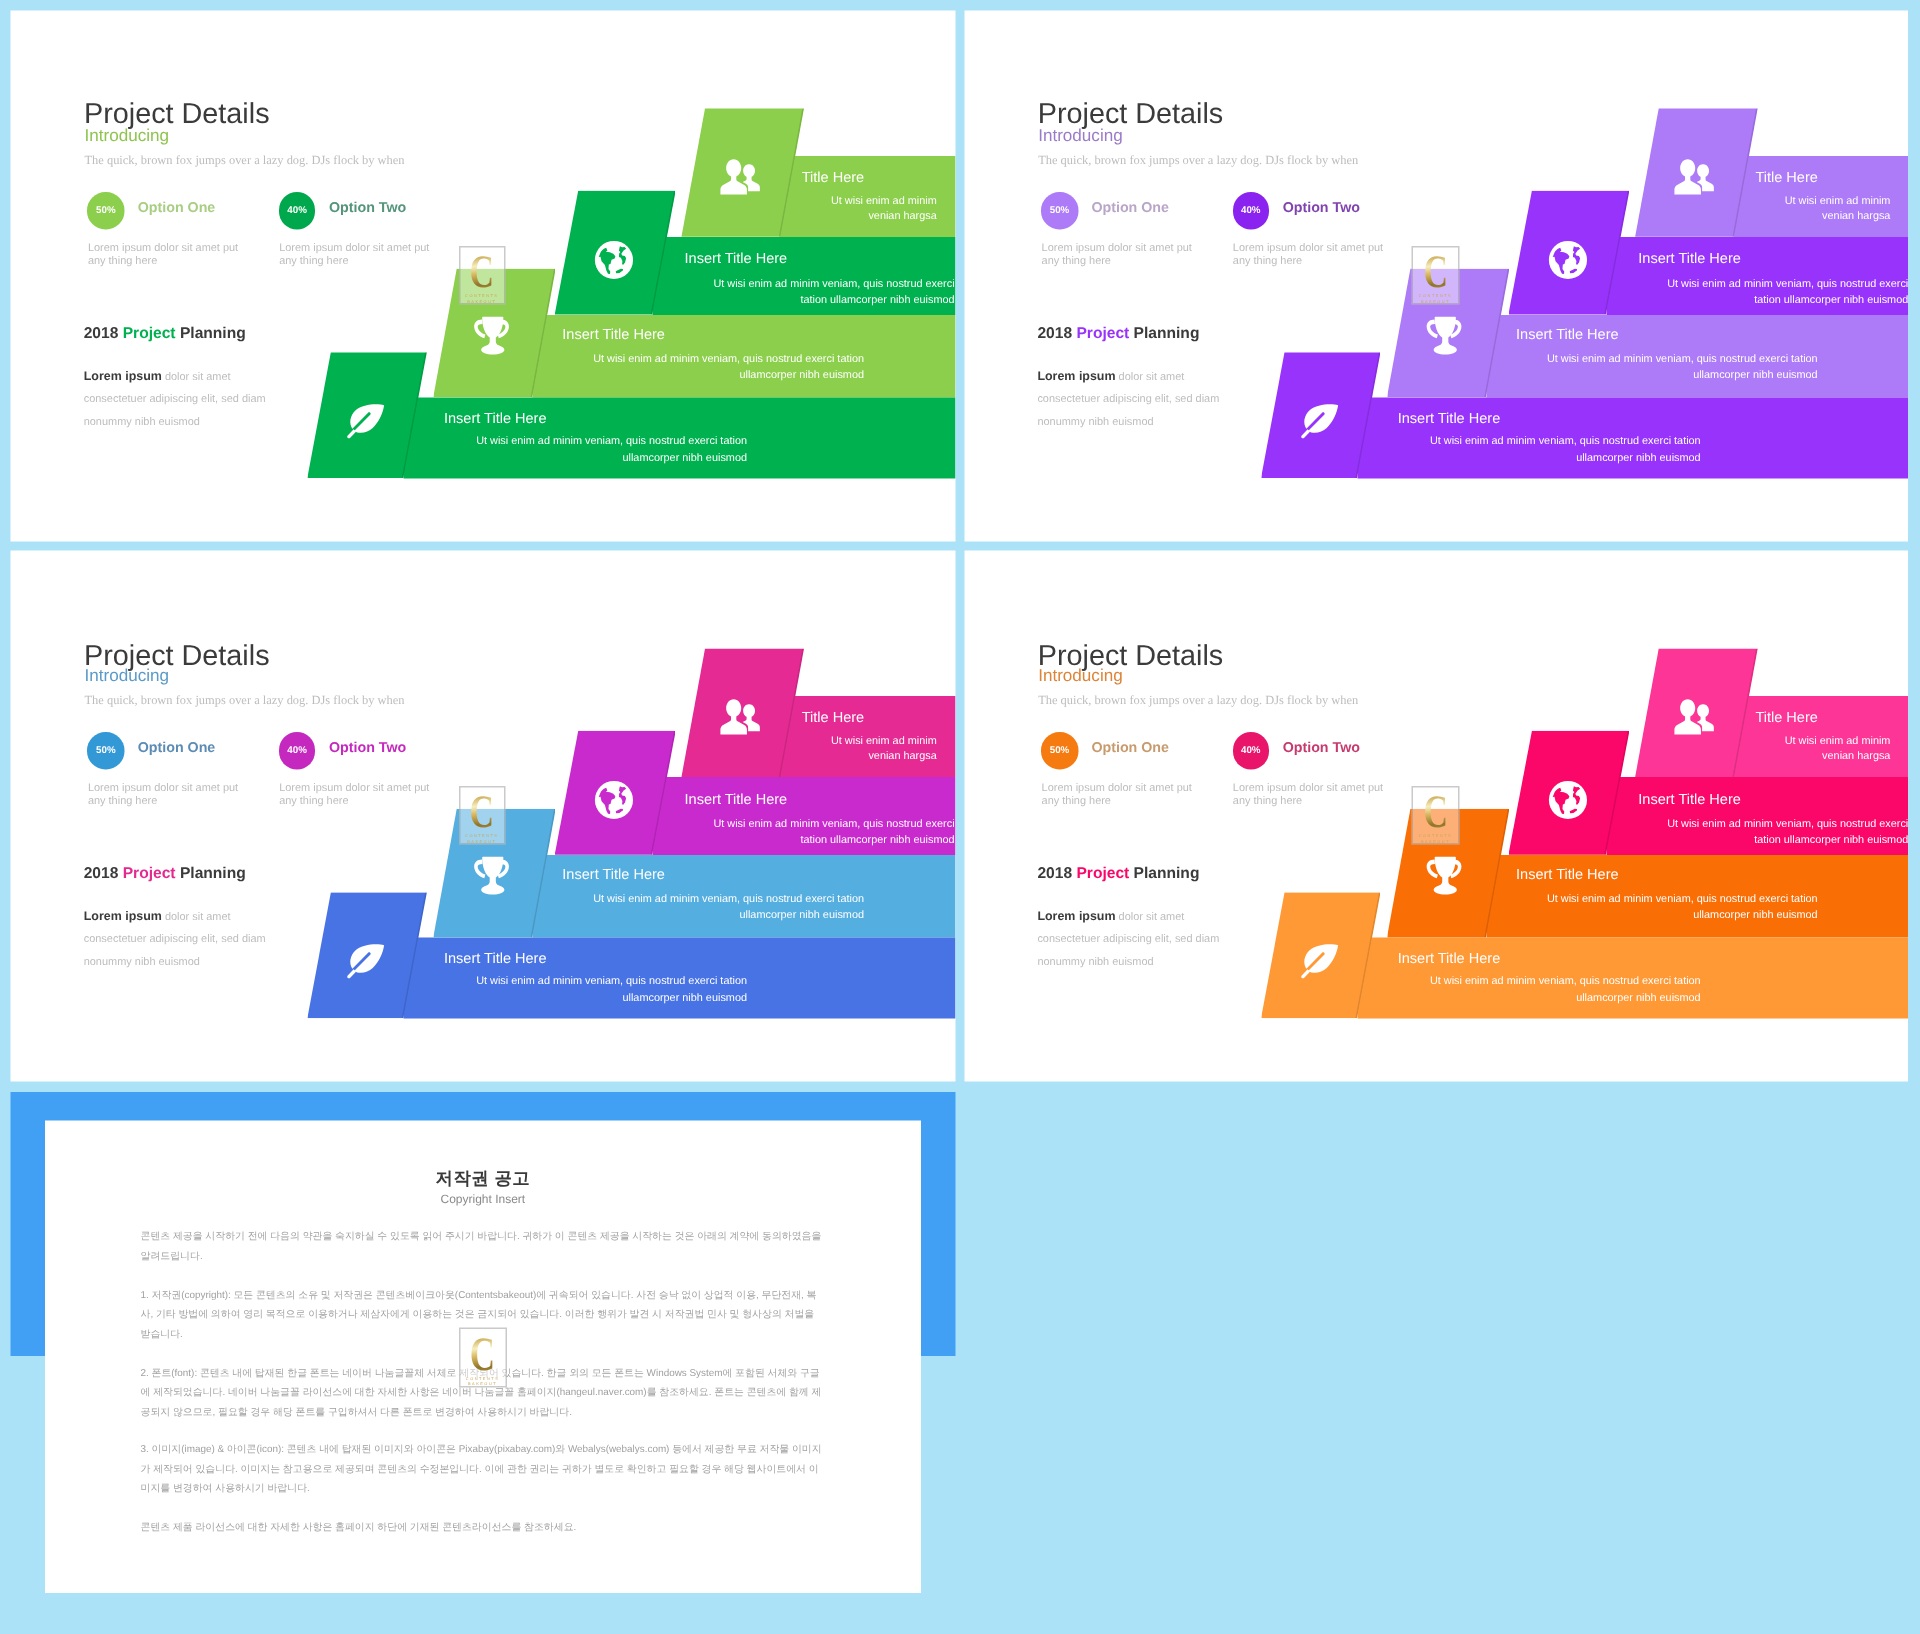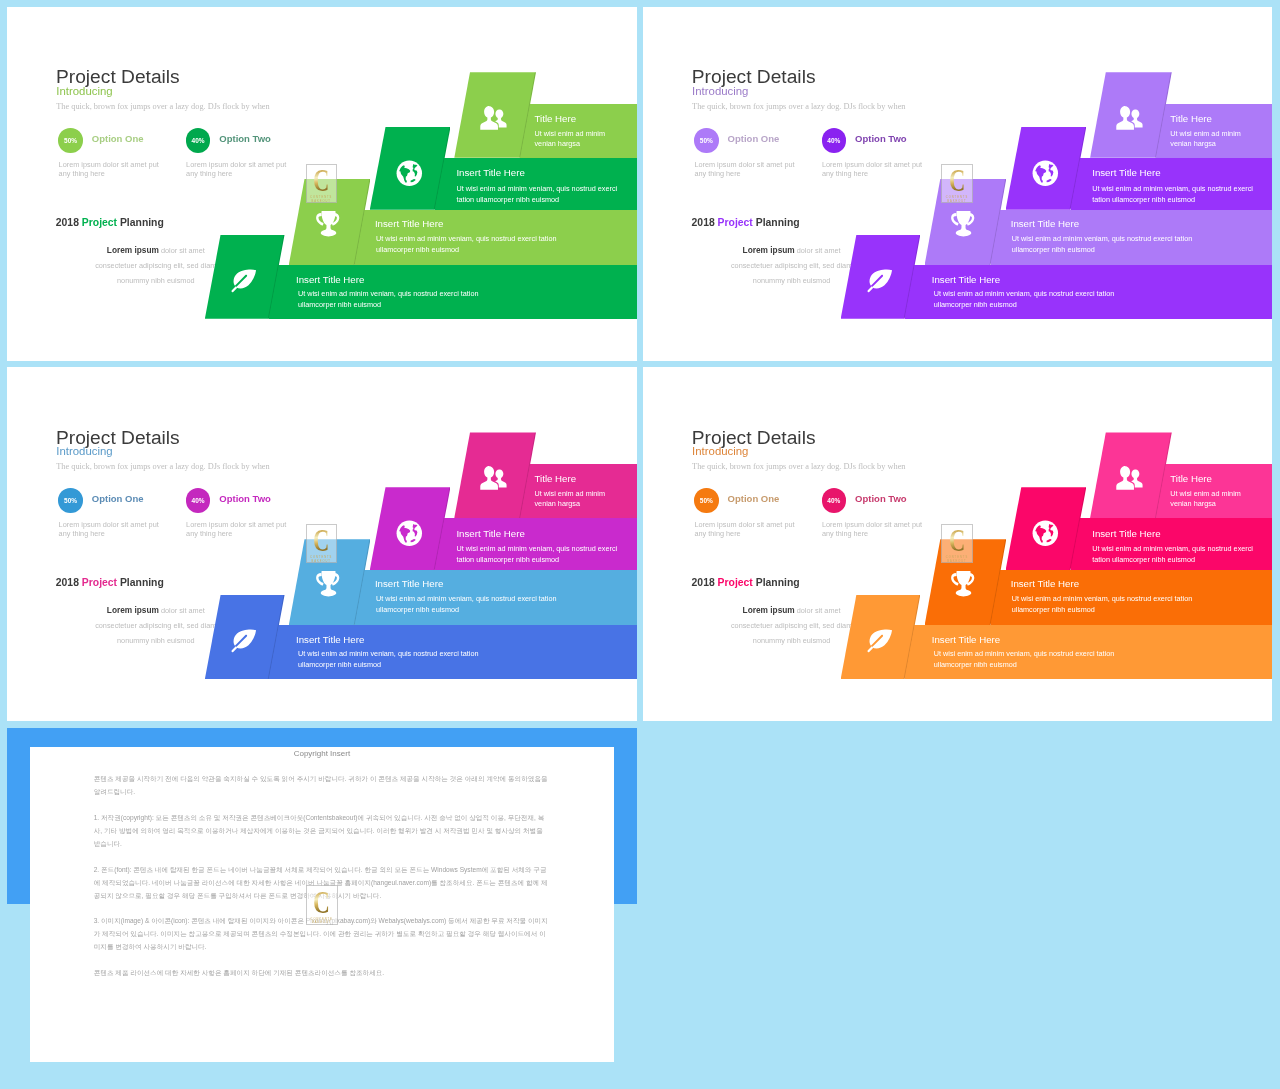--- a/index.html
+++ b/index.html
@@ -8,23 +8,23 @@
   .grid{position:relative;width:1280px;height:1089px;}
   .slide{position:absolute;background:#ffffff;overflow:hidden;width:629.5px;height:354px;}
   .eyebrow{position:absolute;left:49.3px;top:50px;font-size:11.4px;white-space:nowrap;margin-top:28px;}
   .title{position:absolute;left:49px;top:59.4px;font-size:19.2px;color:#3b3b3b;font-weight:400;white-space:nowrap;}
   .subtitle{position:absolute;left:49.3px;top:95.3px;font-size:8.3px;color:#bdbdbd;white-space:nowrap;font-family:Liberation Serif, serif;}
   .opt{position:absolute;}
   .opt .circ{position:absolute;left:0;top:0;width:24.5px;height:24.5px;border-radius:50%;color:#fff;font-size:6.5px;font-weight:700;display:flex;align-items:center;justify-content:center;}
   .opt .olabel{position:absolute;left:33.5px;top:5px;font-size:9.5px;font-weight:600;white-space:nowrap;}
   .opt .odesc{position:absolute;left:0.3px;top:31.5px;font-size:7.3px;color:#bdbdbd;width:110px;line-height:1.32;}
   .plan{position:absolute;left:48.8px;top:209.6px;font-size:10.4px;font-weight:700;color:#3b3b3b;white-space:nowrap;}
-  .planbody{position:absolute;left:48.8px;top:235.3px;font-size:7.3px;color:#bdbdbd;line-height:2.05;width:200px;white-space:nowrap;text-align:center;}
+  .planbody{position:absolute;left:48.8px;top:235.3px;font-size:7.3px;color:#bdbdbd;line-height:2.05;width:200px;white-space:nowrap;}
   .planbody b{color:#3b3b3b;font-size:8.3px;}
-  .bar{position:absolute;overflow:hidden;}
+  .bar{position:absolute;overflow:hidden;text-align:right;}
   .bar .bt{position:absolute;font-size:9.7px;color:#fff;white-space:nowrap;}
   .bar .bb{position:absolute;font-size:7.25px;color:#fff;line-height:1.46;}
   .par{position:absolute;}
   .wm{position:absolute;border:1px solid rgba(150,150,150,.5);background:rgba(255,255,255,.45);display:flex;align-items:center;justify-content:center;flex-direction:column;box-sizing:border-box;}
   .wm .cc{font-family:"Liberation Serif",serif;font-weight:700;line-height:1;transform:scaleX(0.73);}
   .wm .l1,.wm .l2{font-size:2.6px;letter-spacing:1.0px;color:#c8a95c;line-height:1.35;white-space:nowrap;}
   
   .s5{position:absolute;left:7px;top:728.3px;width:630px;height:176.2px;background:#42A0F4;}
   .doc{position:absolute;left:29.8px;top:747.2px;width:584.2px;height:314.8px;background:#fff;}
   .doc .dt{text-align:center;font-size:11.6px;font-weight:700;color:#3a3a3a;margin-top:31px;letter-spacing:.3px;}
@@ -315,20 +315,21 @@
       <div class="l1">CONTENTS</div>
       <div class="l2">BAKEOUT</div>
     </div>
     <div class="wm" style="left:941.4px;top:523.7px;width:31.2px;height:39.6px;padding-top:1.5px;">
       <div class="cc" style="font-size:31px;background:linear-gradient(175deg,#7a6522 0%,#c9a449 18%,#f6efc0 40%,#d8b75e 56%,#8f7328 78%,#c5a14a 100%);-webkit-background-clip:text;background-clip:text;color:transparent;">C</div>
       <div class="l1">CONTENTS</div>
       <div class="l2">BAKEOUT</div>
     </div>
     <div class="s5"></div>
 <div class="doc">
+      <div class="dt">저작권 공고</div>
       <div class="de">Copyright Insert</div>
       <div class="body">
         <p>콘텐츠 제공을 시작하기 전에 다음의 약관을 숙지하실 수 있도록 읽어 주시기 바랍니다. 귀하가 이 콘텐츠 제공을 시작하는 것은 아래의 계약에 동의하였음을 알려드립니다.</p>
         <p>1. 저작권(copyright): 모든 콘텐츠의 소유 및 저작권은 콘텐츠베이크아웃(Contentsbakeout)에 귀속되어 있습니다. 사전 승낙 없이 상업적 이용, 무단전재, 복사, 기타 방법에 의하여 영리 목적으로 이용하거나 제삼자에게 이용하는 것은 금지되어 있습니다. 이러한 행위가 발견 시 저작권법 민사 및 형사상의 처벌을 받습니다.</p>
         <p>2. 폰트(font): 콘텐츠 내에 탑재된 한글 폰트는 네이버 나눔글꼴체 서체로 제작되어 있습니다. 한글 외의 모든 폰트는 Windows System에 포함된 서체와 구글에 제작되었습니다. 네이버 나눔글꼴 라이선스에 대한 자세한 사항은 네이버 나눔글꼴 홈페이지(hangeul.naver.com)를 참조하세요. 폰트는 콘텐츠에 함께 제공되지 않으므로, 필요할 경우 해당 폰트를 구입하셔서 다른 폰트로 변경하여 사용하시기 바랍니다.</p>
         <p>3. 이미지(image) &amp; 아이콘(icon): 콘텐츠 내에 탑재된 이미지와 아이콘은 Pixabay(pixabay.com)와 Webalys(webalys.com) 등에서 제공한 무료 저작물 이미지가 제작되어 있습니다. 이미지는 참고용으로 제공되며 콘텐츠의 수정본입니다. 이에 관한 권리는 귀하가 별도로 확인하고 필요할 경우 해당 웹사이트에서 이미지를 변경하여 사용하시기 바랍니다.</p>
         <p>콘텐츠 제품 라이선스에 대한 자세한 사항은 홈페이지 하단에 기재된 콘텐츠라이선스를 참조하세요.</p>
       </div>
     </div>
 <div class="wm" style="left:305.5px;top:884.8px;width:32.4px;height:40px;padding-top:1px;">

